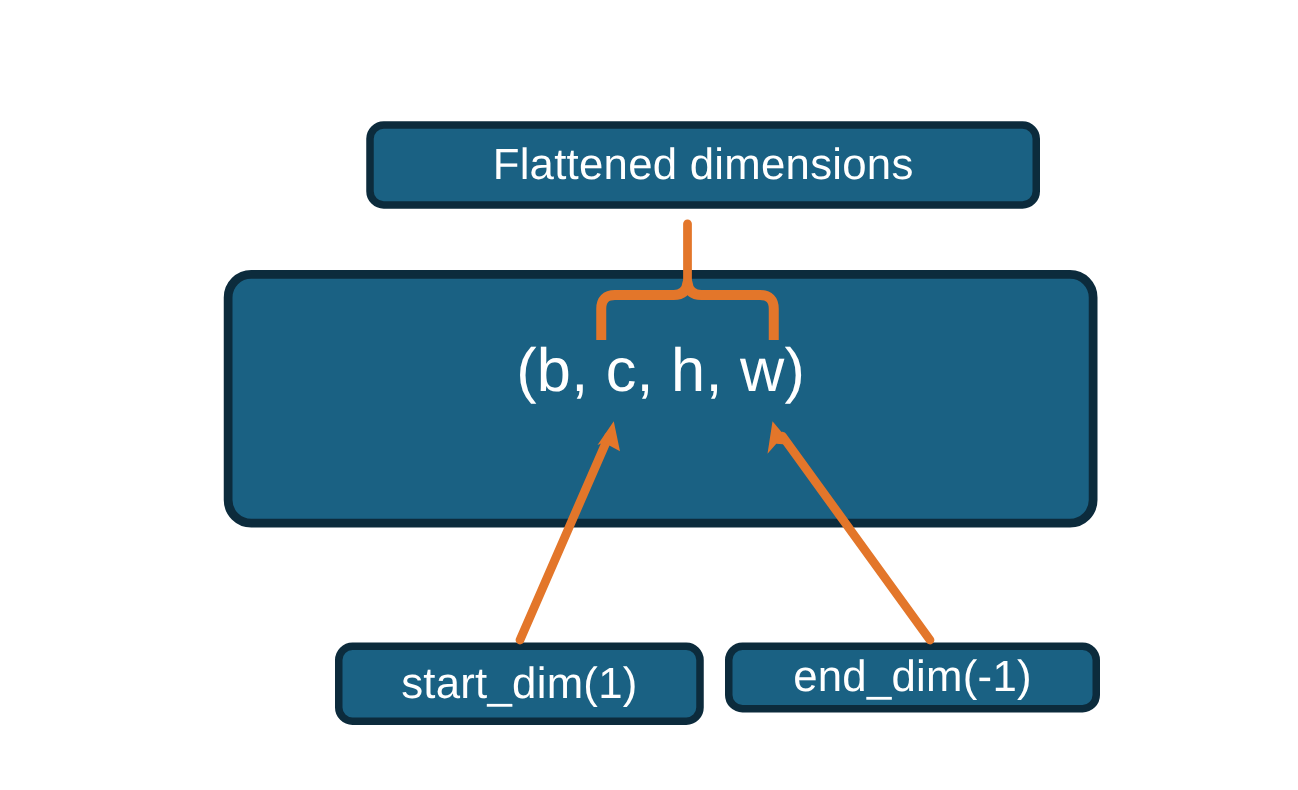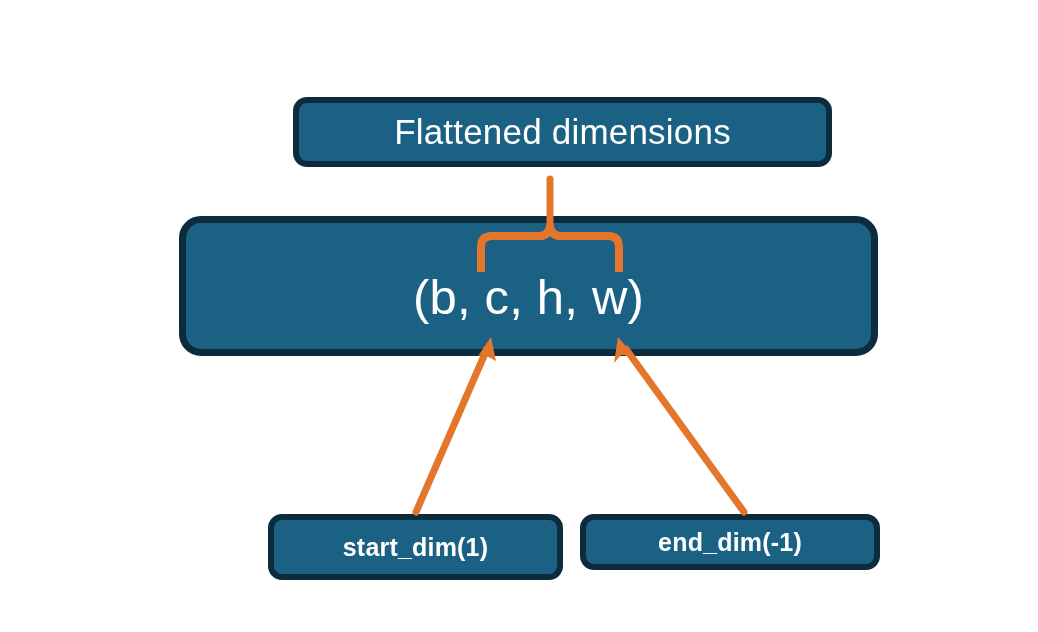--- a/index.html
+++ b/index.html
@@ -49,21 +49,21 @@
   #node-flattened .node-label {
     font-size: 35px;
     font-weight: 400;
   }
 
   
   #node-tuple {
     left: 179px;
     top: 216px;
     width: 699px;
-    height: 140px;
+    height: 206px;
     border-radius: 22px;
     border-width: 7px;
     align-items: flex-start;
     justify-content: center;
   }
   #node-tuple .node-label {
     font-size: 49px;
     font-weight: 400;
     margin-top: 49px;
   }
@@ -78,22 +78,22 @@
   }
   #node-end-dim {
     left: 580px;
     top: 514px;
     width: 300px;
     height: 56px;
     border-radius: 14px;
   }
   #node-start-dim .node-label,
   #node-end-dim .node-label {
-    font-size: 25px;
-    font-weight: 700;
+    font-size: 35px;
+    font-weight: 400;
   }
 
   #overlay {
     position: absolute;
     left: 0;
     top: 0;
     width: 1038px;
     height: 632px;
     pointer-events: none;
   }

